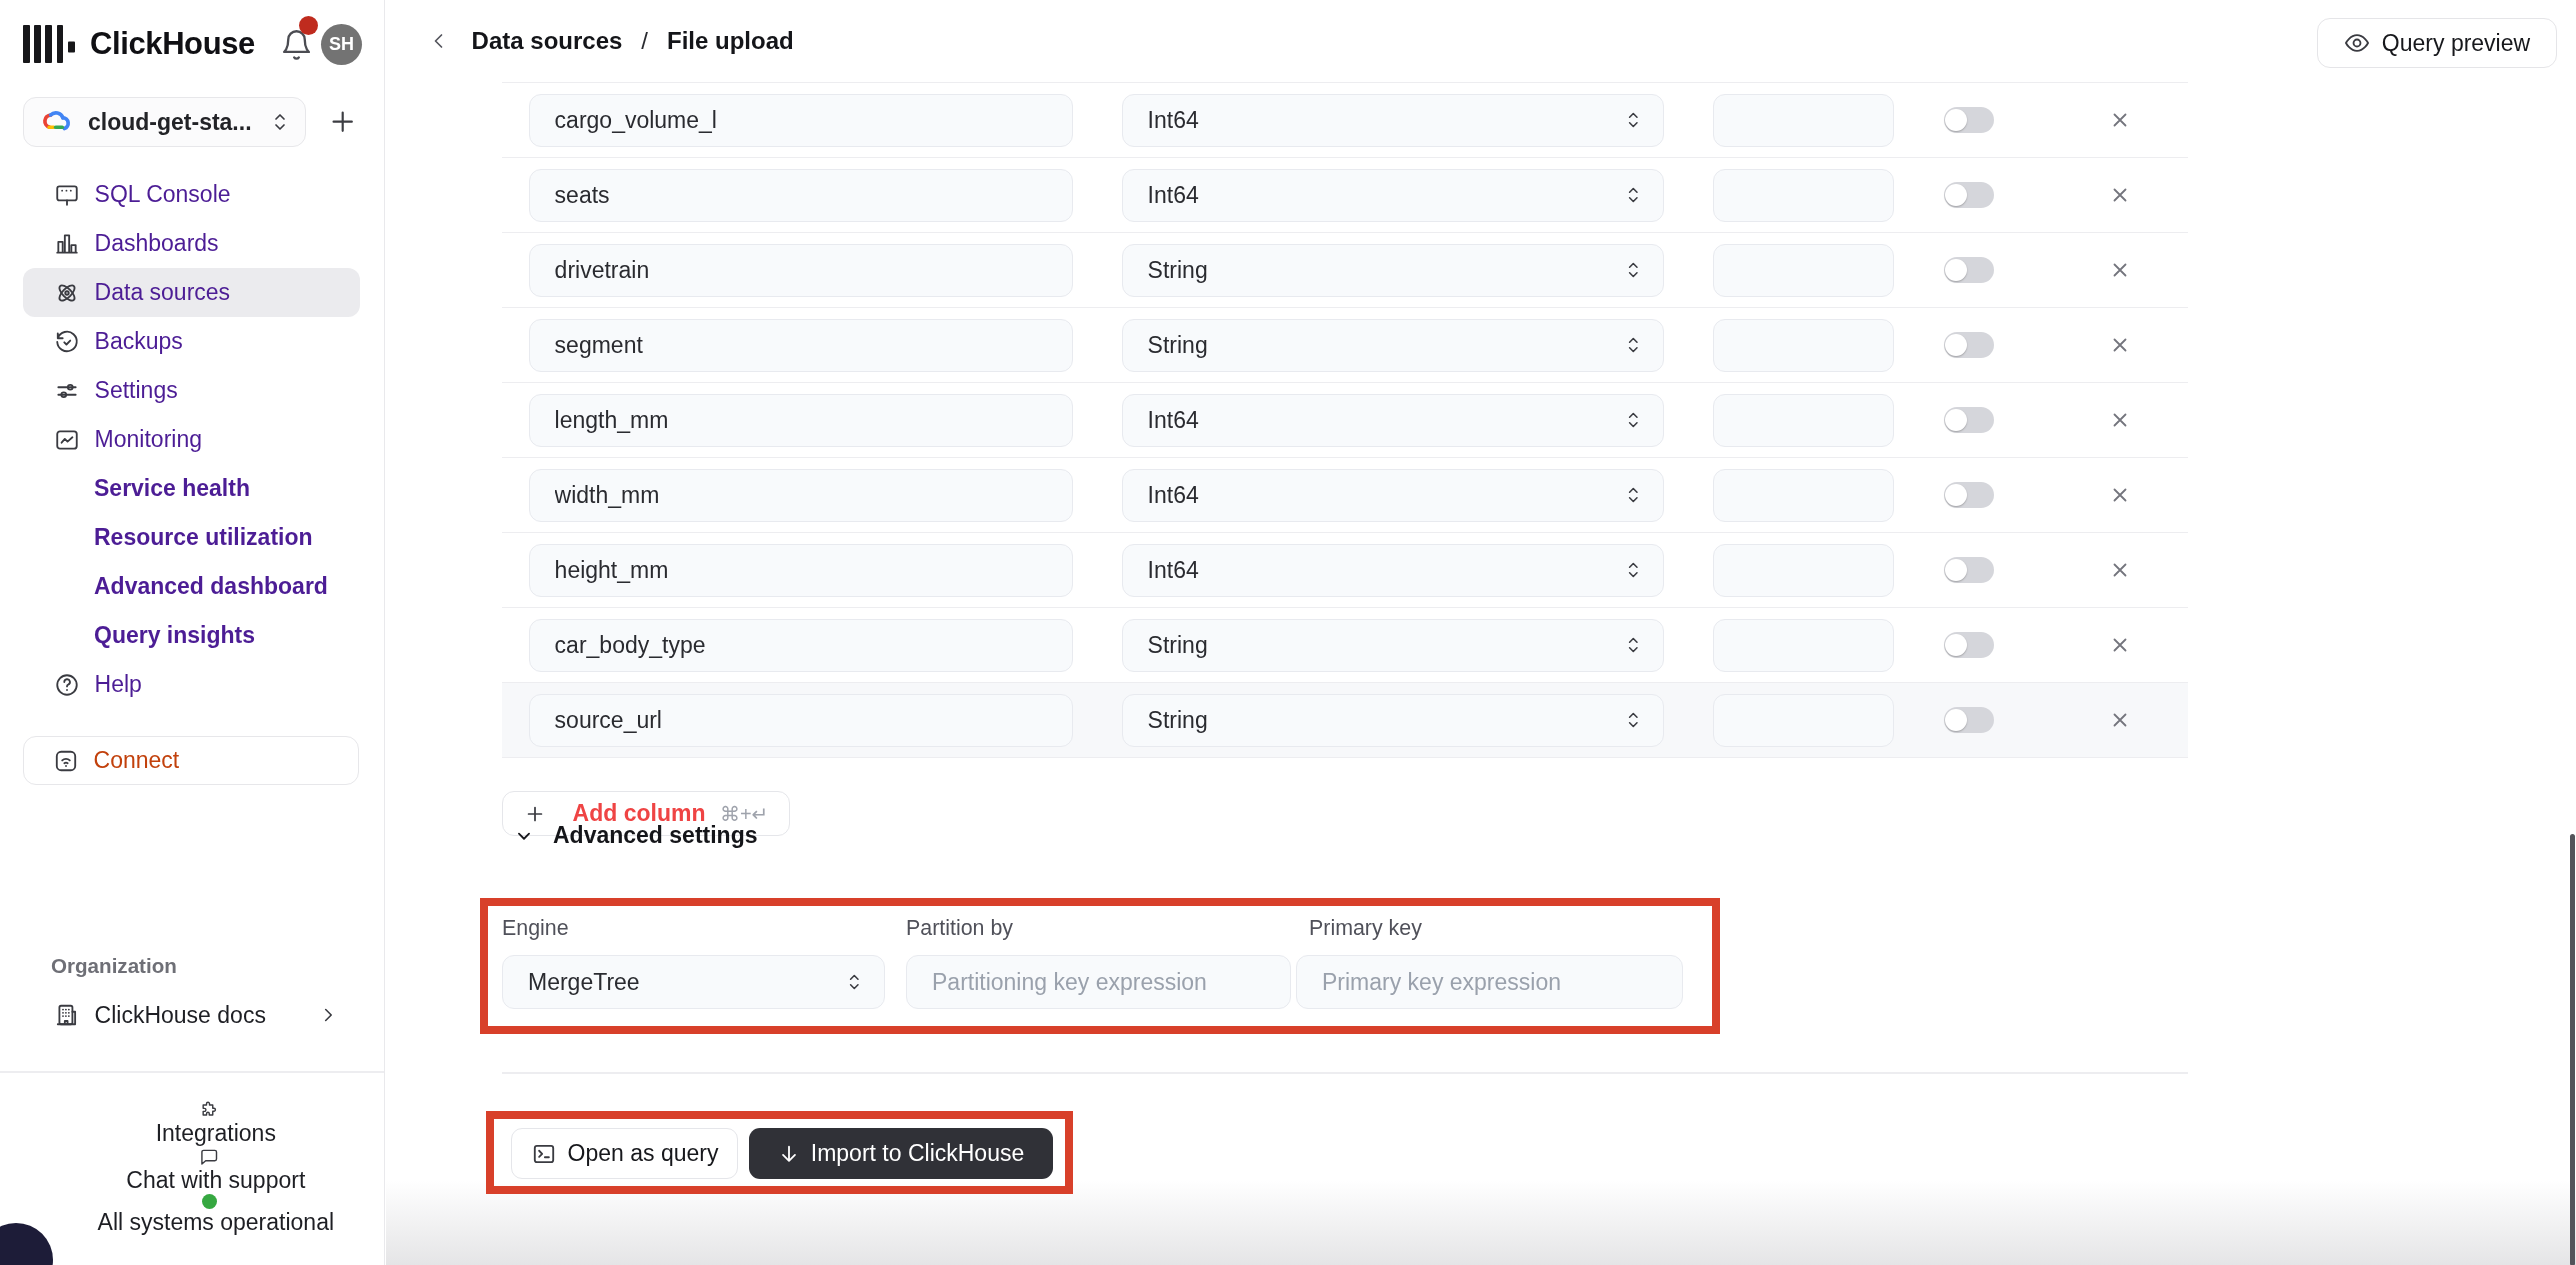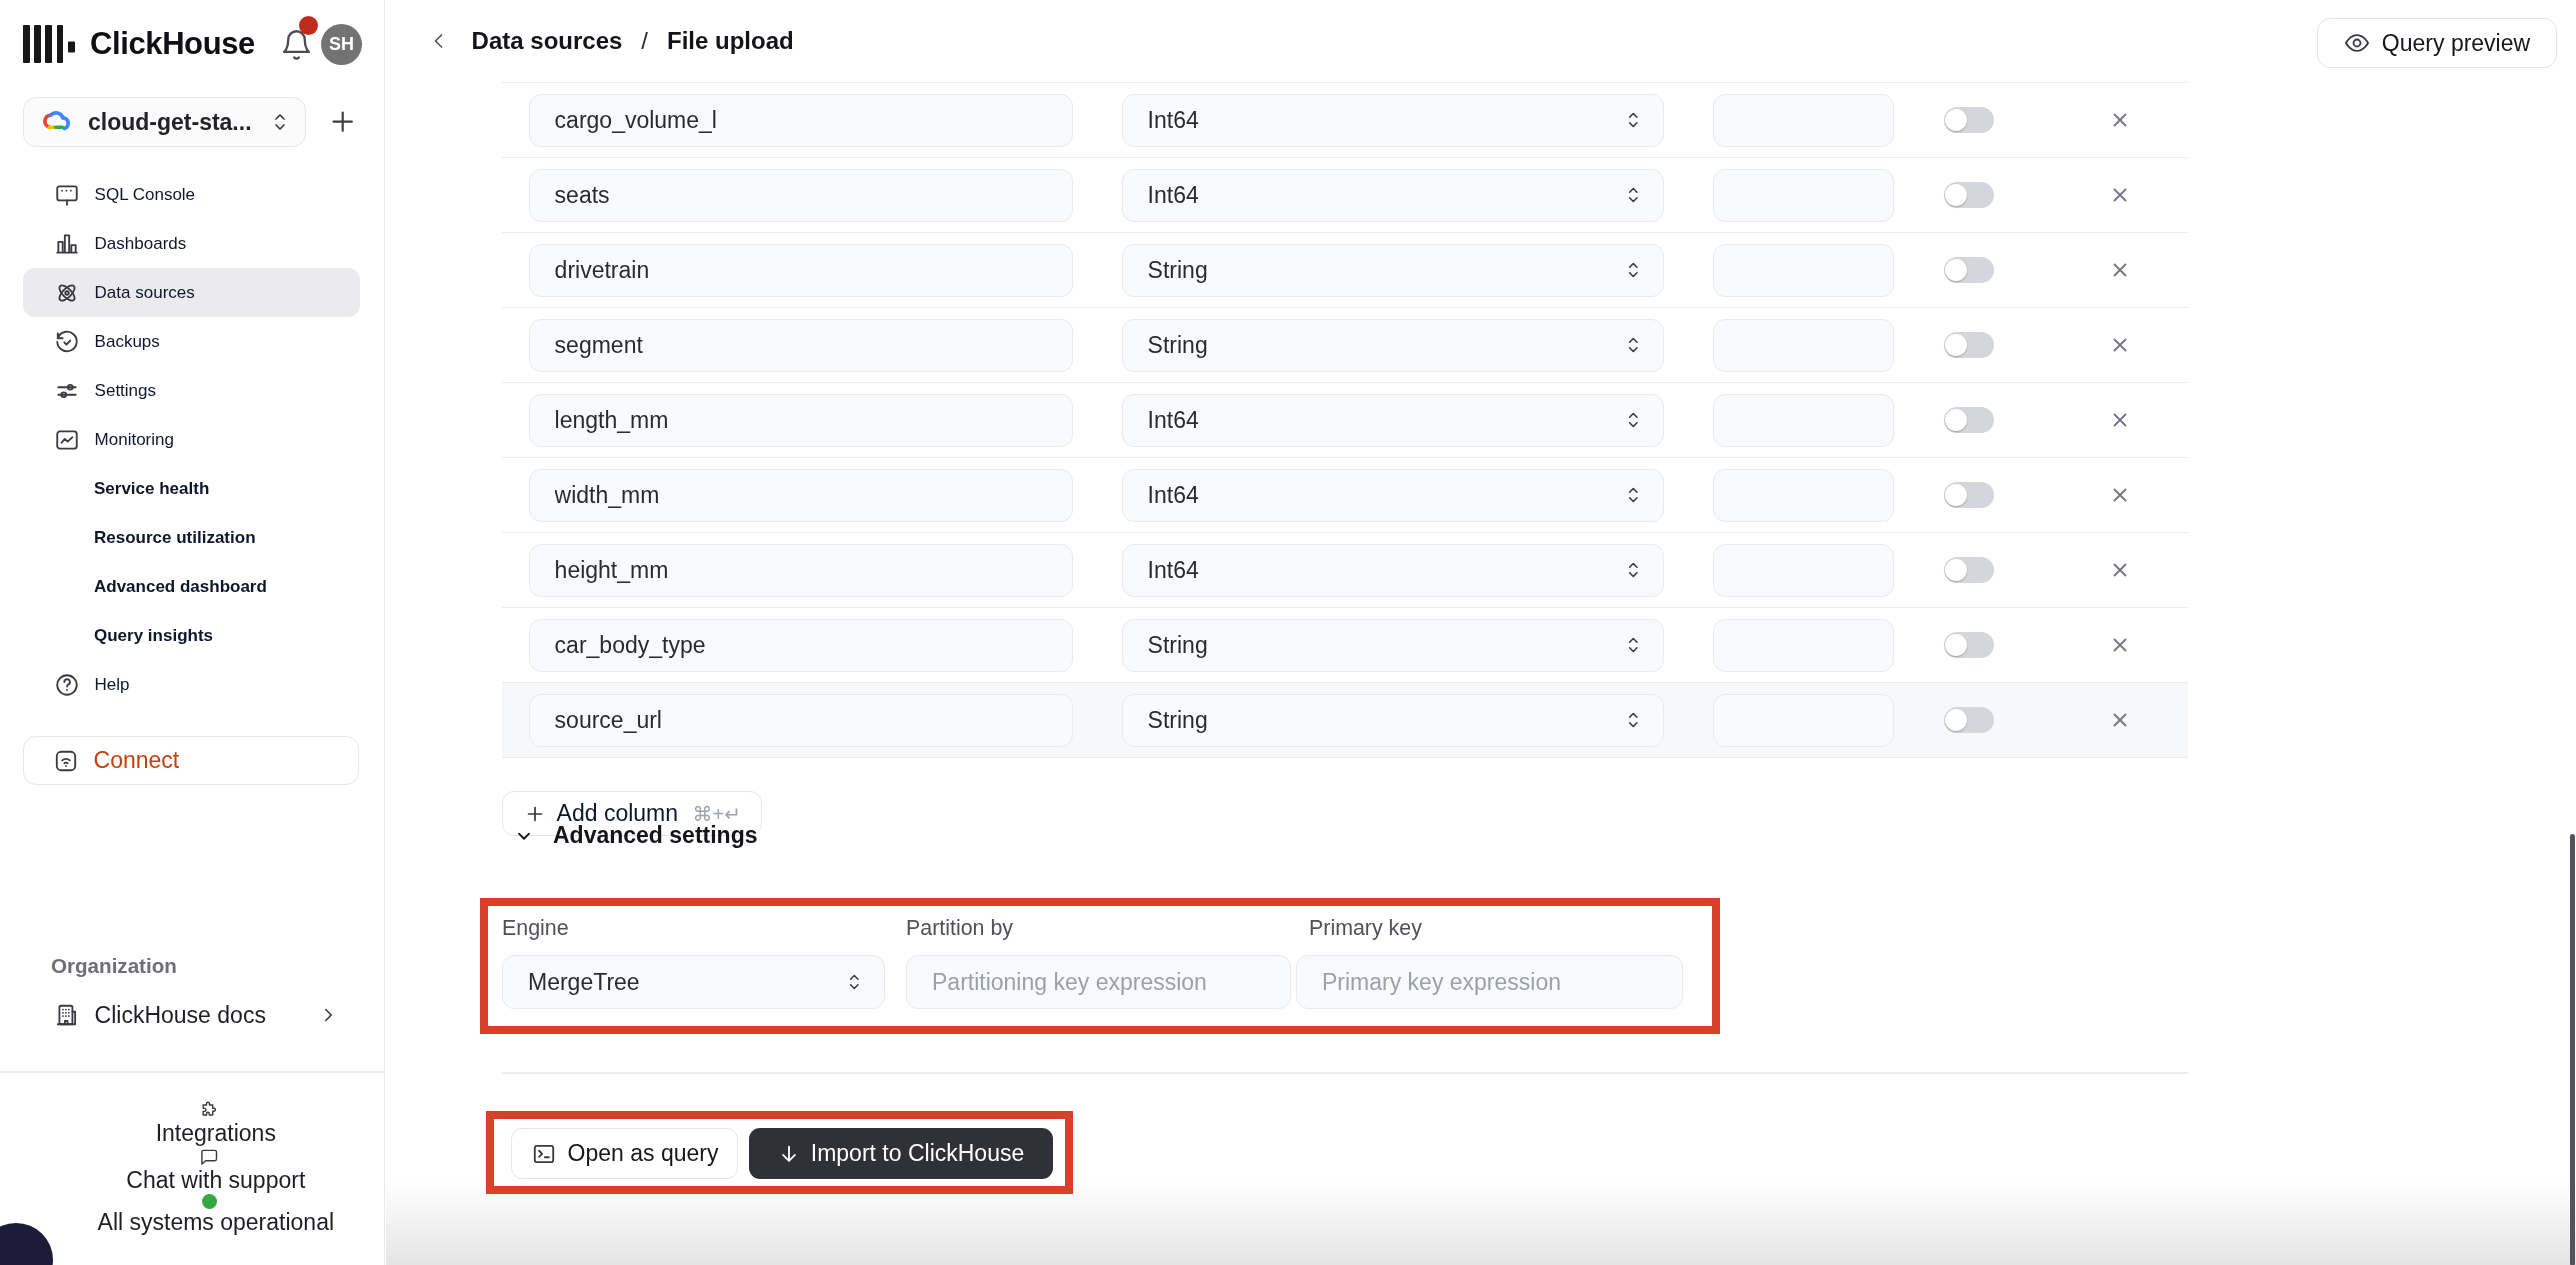--- a/index.html
+++ b/index.html
@@ -21,21 +21,21 @@
           display:flex;align-items:center;justify-content:center;color:#fff;font-size:18px;font-weight:700;}
   .selector{position:absolute;left:23px;top:97px;width:283px;height:50px;box-sizing:border-box;border:1.7px solid #e7e7ea;
             border-radius:13px;background:#fbfbfc;display:flex;align-items:center;padding:0 13.7px 0 15.4px;font-weight:bold;}
   .selector .stext{font-size:23px;color:#222327;margin-left:14.6px;white-space:nowrap;}
   .selector .updown{margin-left:auto;}
   .plus-btn{position:absolute;left:322px;top:100px;width:41px;height:43px;display:flex;align-items:center;justify-content:center;}
   .nav{position:absolute;left:23px;top:170px;width:337px;}
   .nav-item{height:49px;border-radius:12px;display:flex;align-items:center;padding-left:31px;box-sizing:border-box;cursor:pointer;}
   .nav-item.noicon{padding-left:71px;}
   .nav-item.selected{background:#ebebee;}
-  .nav-item .lbl{font-size:17px;color:#0f172a;margin-left:14.6px;text-align:center;}
+  .nav-item .lbl{font-size:23px;color:#4c1d95;margin-left:14.6px;text-align:center;}
   .nav-item.noicon .lbl{margin-left:0;font-weight:bold;}
   .connect{position:absolute;left:23px;top:736px;width:336px;height:49px;box-sizing:border-box;border:1.7px solid #e7e7ea;
            border-radius:13px;display:flex;align-items:center;padding-left:29px;background:#fff;}
   .connect .lbl{font-size:23px;color:#c2410c;margin-left:14.6px;}
   .org-label{position:absolute;left:51px;top:954px;font-size:20.6px;font-weight:700;color:#6e6f76;}
   .docs-item{position:absolute;left:23px;top:990px;width:340px;height:50px;display:flex;align-items:center;padding-left:31px;box-sizing:border-box;border-radius:12px;}
   .docs-item .lbl{font-size:23px;color:#1e1f24;margin-left:14.6px;}
   .docs-chev{position:absolute;right:24px;}
   .side-divider{position:absolute;left:0;top:1071px;width:384px;height:1.7px;background:#ededf0;}
   .foot-item{position:absolute;left:23px;width:340px;height:47px;display:flex;align-items:center;padding-left:31px;box-sizing:border-box;flex-direction:column;}
@@ -60,21 +60,21 @@
   .name-inp{width:544px;padding:0 0 0 25px;outline:none;font-family:inherit;}
   .type-sel{width:542px;margin-left:49px;display:flex;align-items:center;justify-content:space-between;padding:0 19px 0 25px;cursor:pointer;}
   .val-inp{width:181px;margin-left:49px;}
   .toggle{width:50px;height:26px;border-radius:13.7px;background:#d5d6db;margin-left:50px;position:relative;cursor:pointer;flex:none;}
   .toggle .knob{position:absolute;left:1.7px;top:1.7px;width:22px;height:22px;border-radius:50%;background:#fff;box-shadow:0 0.9px 1.7px rgba(0,0,0,.25);}
   .xic{margin-left:115px;cursor:pointer;}
   .xic path{stroke:#74757d;stroke-width:2;stroke-linecap:round;}
 
   .add-col{position:absolute;left:502px;top:791px;height:45px;box-sizing:border-box;border:1.7px solid #e5e6ea;border-radius:12px;
            background:#fff;display:flex;align-items:center;padding:0 20.6px;gap:11px;}
-  .add-col .lbl{font-size:23px;font-weight:400;color:#0f172a;}
+  .add-col .lbl{font-size:23px;font-weight:700;color:#ef4444;margin-left:16px;}
   .add-col .short{font-size:20px;color:#9fa3ac;margin-left:3.4px;}
 
   
   .adv-head{position:absolute;left:513px;top:822px;display:flex;align-items:center;gap:18px;}
   .adv-head .lbl{font-size:23px;font-weight:700;color:#141519;}
   .red-rect{position:absolute;border:8.6px solid var(--red,#d8402a);box-sizing:border-box;z-index:5;pointer-events:none;}
   #red1{left:480px;top:898px;width:1240px;height:136px;}
   #red2{left:486px;top:1111px;width:587px;height:83px;}
   .fld-label{position:absolute;top:916px;font-size:21.4px;font-weight:500;color:#50515a;}
   .adv-inp{position:absolute;top:955px;height:54px;}

